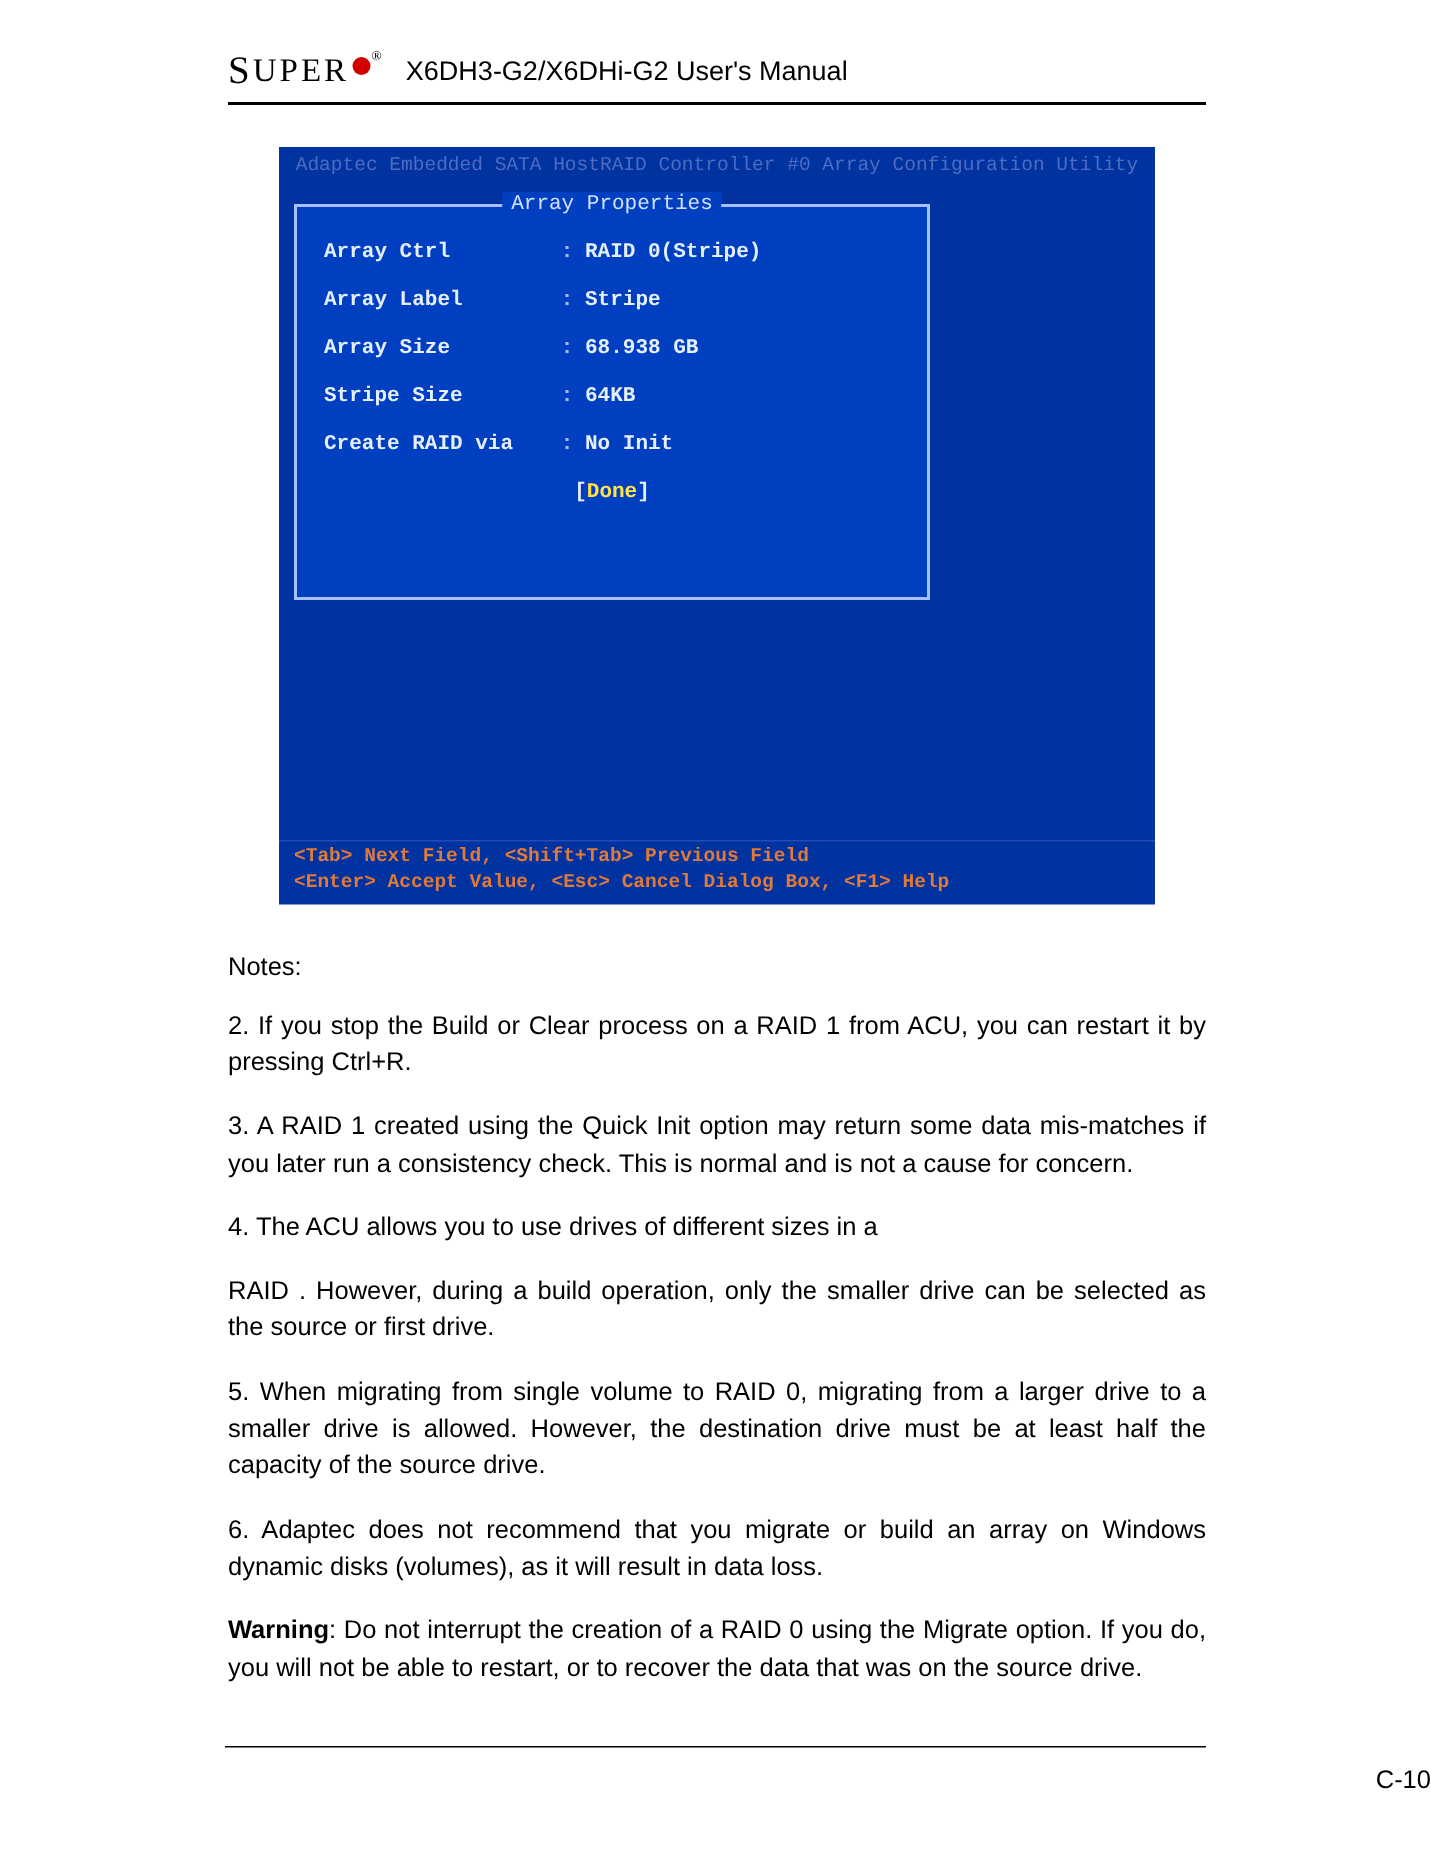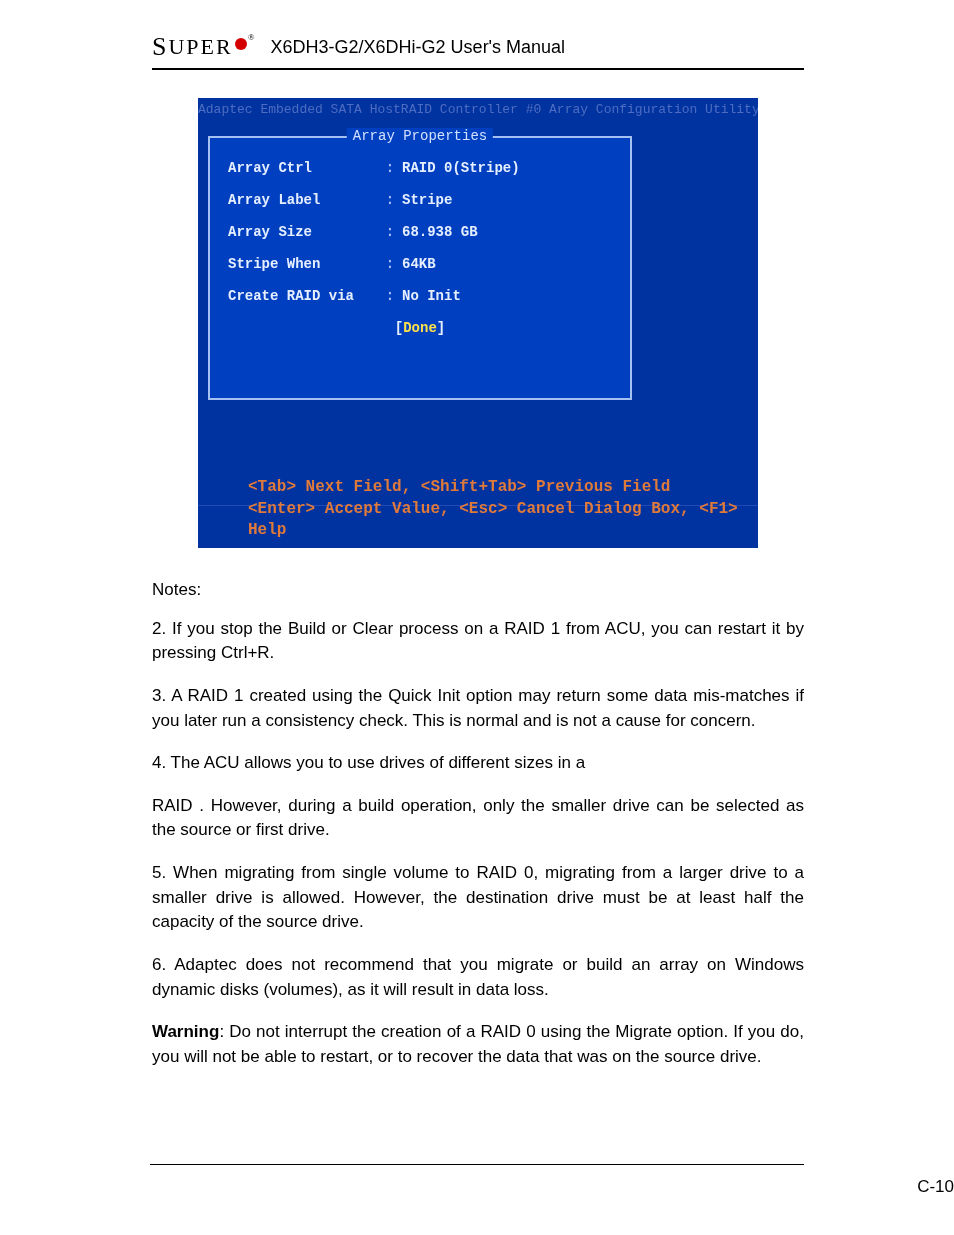--- a/index.html
+++ b/index.html
@@ -52,27 +52,28 @@
     margin-left: 1px;
   }
   .manual-title {
     font-size: 18px;
     margin-left: 4px;
   }
 
   
   .bios {
     width: 560px;
-    height: 450px;
+    height: 505px;
     margin: 0 auto 30px auto;
     background: #0033a0;
     position: relative;
     font-family: "Courier New", monospace;
     font-size: 14px;
     overflow: hidden;
+    padding-left: 24px;
   }
   .bios-top {
     position: absolute;
     top: 4px;
     left: 0;
     right: 0;
     text-align: center;
     color: #4d6cc2;
     font-size: 13px;
     white-space: nowrap;
@@ -122,24 +123,23 @@
     font-weight: bold;
     margin-top: 8px;
     font-size: 14px;
   }
   .done .bracket { color: #e6efff; }
   .bios-help {
     position: absolute;
     bottom: 6px;
     left: 10px;
     color: #e07a3a;
-    font-size: 16px;
+    font-size: 13px;
     line-height: 1.35;
     font-weight: bold;
-    margin-left: 40px;
   }
   .bios-bottom-line {
     position: absolute;
     left: 0; right: 0;
     bottom: 42px;
     border-top: 1px solid #234bb5;
   }
 
   
   .notes-block { font-size: 17px; line-height: 1.45; text-align: justify; }
@@ -193,21 +193,21 @@
           <span class="field-label">Array Label</span>
           <span class="field-colon">:</span>
           <span class="field-value">Stripe</span>
         </div>
         <div class="field-row">
           <span class="field-label">Array Size</span>
           <span class="field-colon">:</span>
           <span class="field-value">68.938 GB</span>
         </div>
         <div class="field-row">
-          <span class="field-label">Stripe When</span>
+          <span class="field-label">Stripe Size</span>
           <span class="field-colon">:</span>
           <span class="field-value">64KB</span>
         </div>
         <div class="field-row">
           <span class="field-label">Create RAID via</span>
           <span class="field-colon">:</span>
           <span class="field-value">No Init</span>
         </div>
 
         <div class="done">

